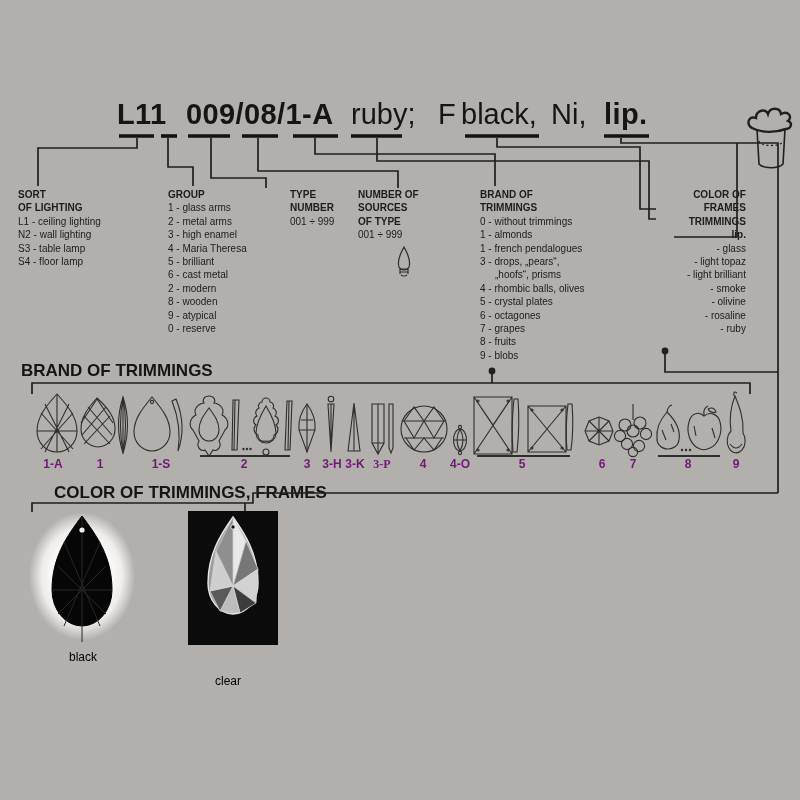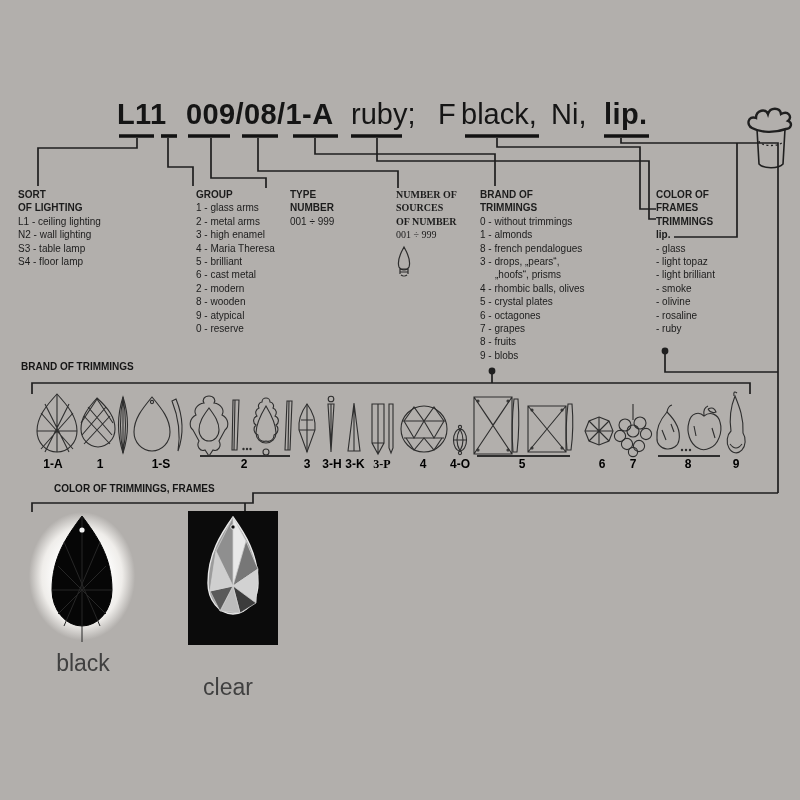--- a/index.html
+++ b/index.html
@@ -7,35 +7,35 @@
        font-family:"Liberation Sans","DejaVu Sans",sans-serif;color:#1c1c1c;}
   #stage{position:absolute;inset:0;width:800px;height:800px;}
   svg.overlay{position:absolute;left:0;top:0;}
   .tseg{position:absolute;top:99px;font-size:29px;line-height:30px;white-space:pre;color:#151515;}
   .tseg.b{font-weight:bold;letter-spacing:.4px;}
   .col{position:absolute;font-size:10px;line-height:13.4px;}
   .col .head{font-weight:bold;}
   .col .item{}
   .col .item.indent{padding-left:15px;}
   .col-sort{left:18px;top:188px;}
-  .col-group{left:168px;top:188px;margin-left:28px;}
+  .col-group{left:168px;top:188px;}
   .col-type{left:290px;top:188px;}
-  .col-sources{left:396px;top:188px;font-family:Liberation Serif, serif;}
+  .col-sources{left:358px;top:188px;}
   .col-brand{left:480px;top:188px;}
-  .col-colors{left:656px;top:188px;}
+  .col-colors{left:687px;top:188px;text-align:right;}
   .col-colors .item:first-of-type{margin-top:10px;}
-  .secthead{position:absolute;font-size:10px;font-weight:bold;color:#151515;}
+  .secthead{position:absolute;font-size:17px;font-weight:bold;color:#151515;}
   #brand-row-label{left:21px;top:361px;}
   #color-section-label{left:18px;top:483px;margin-left:36px;}
   .shape-label{position:absolute;top:457px;transform:translateX(-50%);
-               font-size:12px;font-weight:bold;color:#000000;}
+               font-size:12px;font-weight:bold;color:#701a75;}
   #black-photo{position:absolute;left:28px;top:508px;width:108px;height:142px;
     background:radial-gradient(ellipse 60% 55% at 50% 48%, #ffffff 38%, #efedea 62%, #b2afac 82%);}
   #clear-photo{position:absolute;left:188px;top:511px;width:90px;height:134px;background:#0b0b0b;}
-  .photo-label{position:absolute;font-size:23px;color:#404040;transform:translateX(-50%);}
+  .photo-label{position:absolute;font-size:12px;color:#000000;transform:translateX(-50%);}
   #black-label{left:83px;top:650px;}
   #clear-label{left:228px;top:646px;margin-top:28px;}
 </style>
 </head>
 <body>
 
 <div id="stage">
 
   <div id="title-host">
       <span class="tseg b" style="left: 117px;">L11</span>
@@ -70,29 +70,29 @@
         <div class="item">0 - reserve</div>
       </div>
       <div class="col col-type">
         <div class="head">TYPE</div>
         <div class="head">NUMBER</div>
         <div class="item">001 ÷ 999</div>
       </div>
       <div class="col col-sources">
         <div class="head">NUMBER OF</div>
         <div class="head">SOURCES</div>
-        <div class="head">OF NUMBER</div>
+        <div class="head">OF TYPE</div>
         <div class="item">001 ÷ 999</div>
       </div>
       <div class="col col-brand">
         <div class="head">BRAND OF</div>
         <div class="head">TRIMMINGS</div>
         <div class="item">0 - without trimmings</div>
         <div class="item">1 - almonds</div>
-        <div class="item">8 - french pendalogues</div>
+        <div class="item">1 - french pendalogues</div>
         <div class="item">3 - drops, „pears“,</div>
         <div class="item indent">„hoofs“, prisms</div>
         <div class="item">4 - rhombic balls, olives</div>
         <div class="item">5 - crystal plates</div>
         <div class="item">6 - octagones</div>
         <div class="item">7 - grapes</div>
         <div class="item">8 - fruits</div>
         <div class="item">9 - blobs</div>
       </div>
       <div class="col col-colors">

